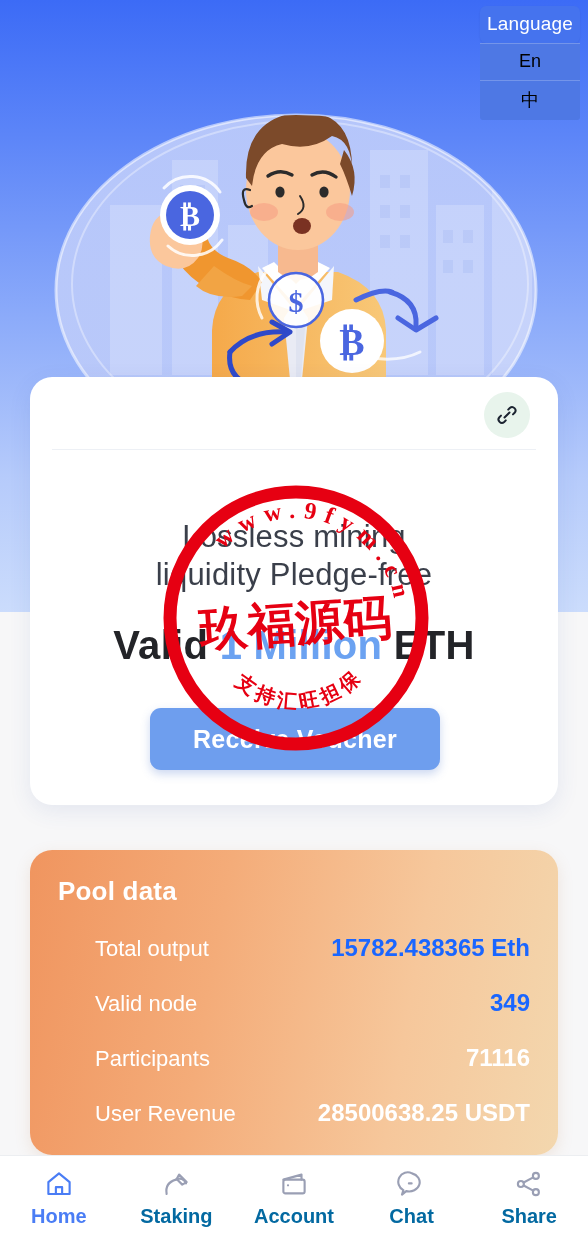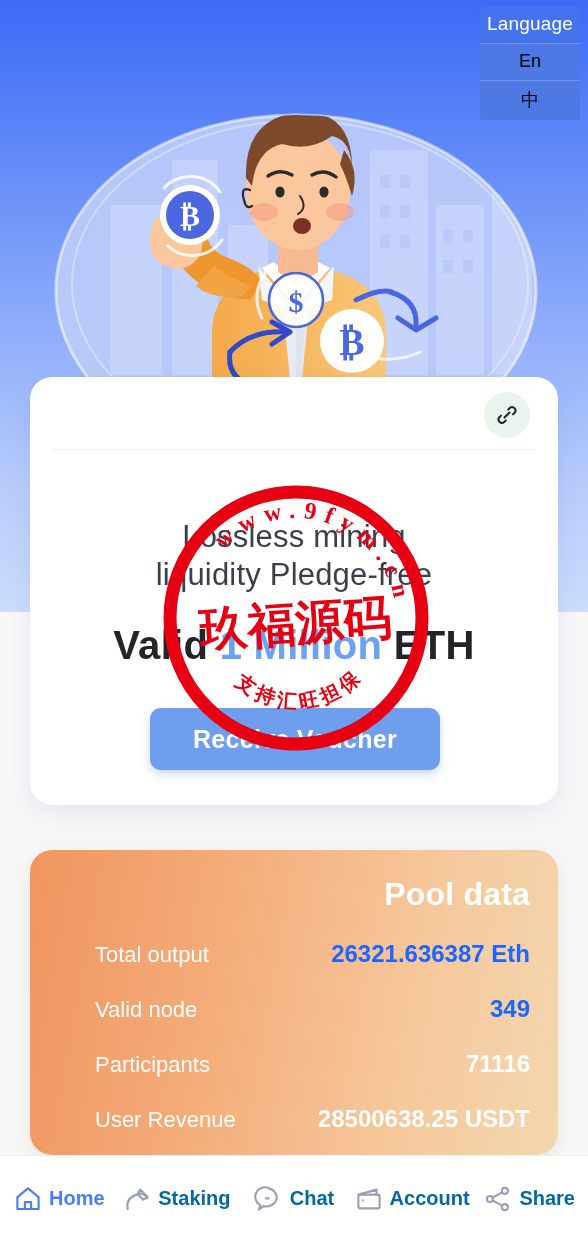--- a/index.html
+++ b/index.html
@@ -76,37 +76,37 @@
   }
 
   
   #pool{
     position:absolute; left:30px; top:850px; width:528px; height:305px;
     border-radius:22px;
     background:linear-gradient(100deg,#f0955f 0%,#f4ac79 35%,#f6c79b 70%,#f3d7ae 100%);
     box-shadow:0 5px 16px rgba(190,130,80,.16);
     padding:26px 28px 0 28px; z-index:10;
   }
-  #pool-title{ color:#fff; font-size:32px; font-weight:bold; letter-spacing:.2px;text-align:right; }
+  #pool-title{ color:#fff; font-size:26px; font-weight:bold; letter-spacing:.2px; }
   .pool-row{
     display:flex; justify-content:space-between; align-items:baseline;
     margin-top:27px;
   }
   .pool-label{ color:#fff; font-size:22px; font-weight:400;margin-left:37px; }
   .pool-value{ font-size:24px; font-weight:bold; color:#fff; }
   .pool-value.blue{ color:#1a66ff; }
 
   
   #nav{
     position:absolute; left:0; bottom:0; width:588px; height:86px;
     background:#fff; border-top:1px solid #eceef1;
     display:flex; align-items:center; z-index:30;
   }
   .nav-item{
-    flex:1; display:flex; flex-direction:row; align-items:center;
+    flex:1; display:flex; flex-direction:column; align-items:center;
     justify-content:center; gap:6px; cursor:pointer;
   }
   .nav-label{ font-size:20px; font-weight:bold; color:#0369a1; }
   .nav-item.active .nav-label{ color:#4a7df5; }
   .nav-ico{ width:30px; height:30px; display:block; }
 
   
   #stamp{
     position:absolute; left:160px; top:482px; width:272px; height:272px;
     z-index:60; pointer-events:none;
@@ -255,21 +255,21 @@
   </div>
 
   <button id="cta">Receive Voucher</button>
 </div>
 
 <div id="pool">
   <div id="pool-title">Pool data</div>
 
   <div class="pool-row">
     <span class="pool-label">Total output</span>
-    <span class="pool-value blue">26321.636387 Eth</span>
+    <span class="pool-value blue">15782.438365 Eth</span>
   </div>
 
   <div class="pool-row">
     <span class="pool-label">Valid node</span>
     <span class="pool-value blue">349</span>
   </div>
 
   <div class="pool-row">
     <span class="pool-label">Participants</span>
     <span class="pool-value">71116</span>
@@ -310,33 +310,33 @@
     <svg class="nav-ico" viewBox="0 0 24 24" fill="none" stroke="#9a9fb4" stroke-width="1.7" stroke-linecap="round" stroke-linejoin="round">
       <path d="M4.5 20 q-1.5-9 7.5-11.5"></path>
       <path d="M12 8.5 a5.5 5.5 0 0 1 8 3"></path>
       <path d="M14.5 4.5 L20.5 10.5 L17 12.5 L12.5 8 Z"></path>
     </svg>
     <span class="nav-label">Staking</span>
   </div>
 
   <div class="nav-item">
     <svg class="nav-ico" viewBox="0 0 24 24" fill="none" stroke="#9a9fb4" stroke-width="1.7" stroke-linecap="round" stroke-linejoin="round">
-      <path d="M12 3.5 a8 7 0 1 1 -4.6 14.2 L4 20.5 l1.1-3.6 A7 7 0 0 1 12 3.5 Z"></path>
-      <path d="M9.5 11.5 h2.2"></path>
-    </svg>
-    <span class="nav-label">Chat</span>
-  </div>
-
-  <div class="nav-item">
-    <svg class="nav-ico" viewBox="0 0 24 24" fill="none" stroke="#9a9fb4" stroke-width="1.7" stroke-linecap="round" stroke-linejoin="round">
       <path d="M3.5 8.5 L18 4.5 L18 8.5"></path>
       <rect x="3.5" y="8.5" width="17" height="11" rx="1.6"></rect>
       <circle cx="7.2" cy="13" r=".9" fill="#9a9fb4" stroke="none"></circle>
     </svg>
     <span class="nav-label">Account</span>
+  </div>
+
+  <div class="nav-item">
+    <svg class="nav-ico" viewBox="0 0 24 24" fill="none" stroke="#9a9fb4" stroke-width="1.7" stroke-linecap="round" stroke-linejoin="round">
+      <path d="M12 3.5 a8 7 0 1 1 -4.6 14.2 L4 20.5 l1.1-3.6 A7 7 0 0 1 12 3.5 Z"></path>
+      <path d="M9.5 11.5 h2.2"></path>
+    </svg>
+    <span class="nav-label">Chat</span>
   </div>
 
   <div class="nav-item">
     <svg class="nav-ico" viewBox="0 0 24 24" fill="none" stroke="#9a9fb4" stroke-width="1.7" stroke-linecap="round" stroke-linejoin="round">
       <circle cx="17.5" cy="5.5" r="2.4"></circle>
       <circle cx="5.5" cy="12" r="2.4"></circle>
       <circle cx="17.5" cy="18.5" r="2.4"></circle>
       <path d="M7.7 10.8 L15.4 6.7"></path>
       <path d="M7.7 13.2 L15.4 17.3"></path>
     </svg>

